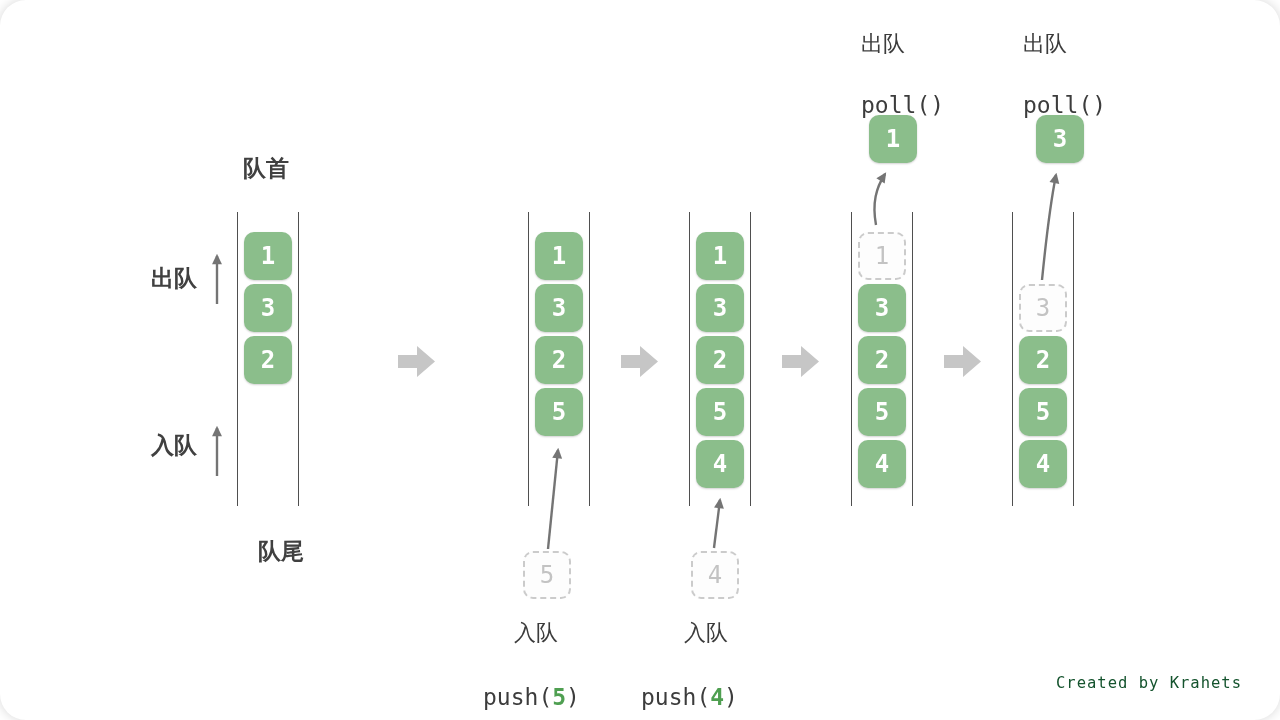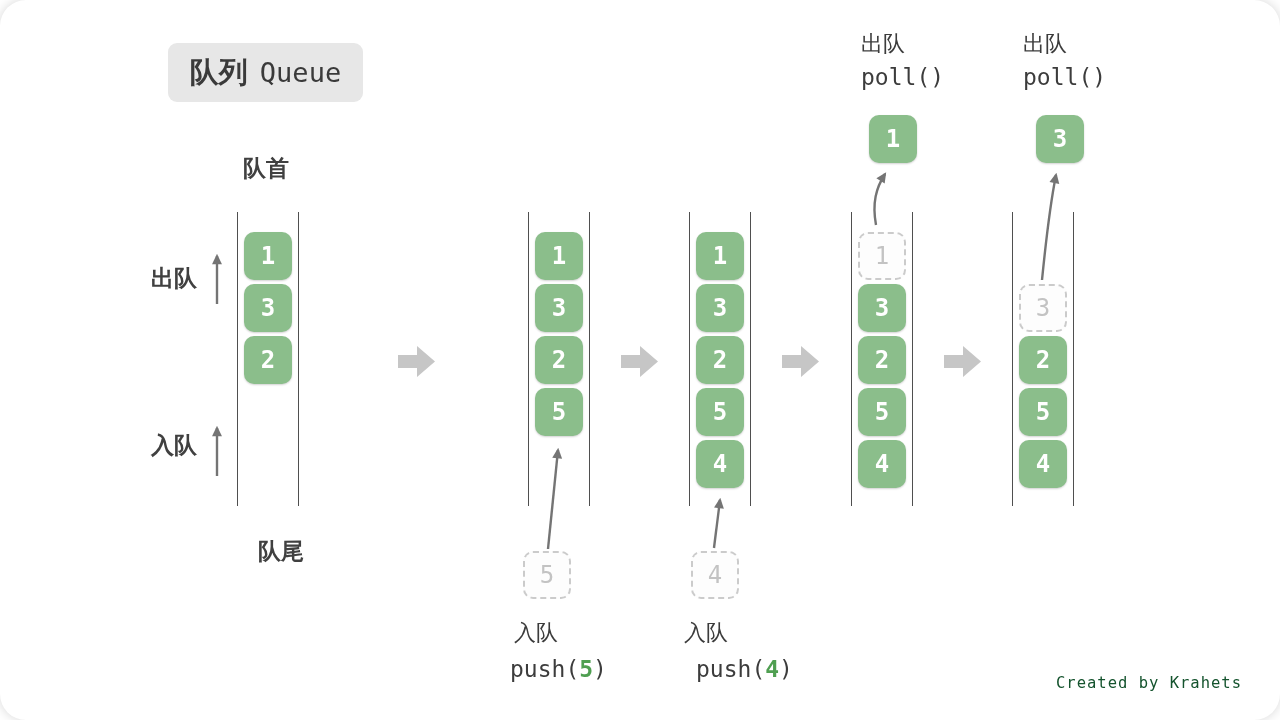--- a/index.html
+++ b/index.html
@@ -28,21 +28,21 @@
     white-space:nowrap; line-height:1;
   }
   
   .op-zh {
     position:absolute; color:#3c3c3c; font-size:22px; font-weight:500;
     white-space:nowrap; line-height:1;
   }
   .op-code {
     position:absolute; color:#3c3c3c; font-size:23px;
     font-family:"DejaVu Sans Mono","Liberation Mono",monospace;
-    white-space:nowrap; line-height:1;
+    white-space:nowrap; line-height:1;margin-top:28px;
   }
   .op-code .arg { color:#4f9f51; font-weight:700; }
 
   
   .column {
     position:absolute; top:212px; width:62px; height:294px;
     border-left:1.5px solid #4f4f4f; border-right:1.5px solid #4f4f4f;
   }
 
   
@@ -85,24 +85,20 @@
     position:absolute; right:38px; top:674px;
     font-family:"DejaVu Sans Mono","Liberation Mono",monospace;
     font-size:15.5px; letter-spacing:1px; color:#14532d;
   }
 </style>
 </head>
 <body>
 
 <div class="canvas">
 
-  <div class="badge">
-    <span class="zh">队列</span>
-    <span class="en">Queue</span>
-  </div>
 
   <div class="side-zh" style="left:243px;top:157px">队首</div>
   <div class="side-zh" style="left:258px;top:540px">队尾</div>
   <div class="side-zh" style="left:151px;top:267px">出队</div>
   <div class="side-zh" style="left:151px;top:434px">入队</div>
 
   <div class="column" style="left:237px">
     <div class="box r0">1</div>
     <div class="box r1">3</div>
     <div class="box r2">2</div>
@@ -141,25 +137,25 @@
   <div class="op-zh" style="left:861px;top:33px">出队</div>
   <div class="op-code" style="left:861px;top:66px">poll()</div>
   <div class="result-box" style="left:869px;top:115px">1</div>
 
   <div class="op-zh" style="left:1023px;top:33px">出队</div>
   <div class="op-code" style="left:1023px;top:66px">poll()</div>
   <div class="result-box" style="left:1036px;top:115px">3</div>
 
   <div class="ghost-box" style="left:523px;top:551px">5</div>
   <div class="op-zh" style="left:514px;top:622px">入队</div>
-  <div class="op-code" style="left:510px;top:658px"><span>push(</span><span class="arg">5</span><span>)</span></div>
+  <div class="op-code" style="left:483px;top:658px"><span>push(</span><span class="arg">5</span><span>)</span></div>
 
   <div class="ghost-box" style="left:691px;top:551px">4</div>
   <div class="op-zh" style="left:684px;top:622px">入队</div>
-  <div class="op-code" style="left:696px;top:658px"><span>push(</span><span class="arg">4</span><span>)</span></div>
+  <div class="op-code" style="left:641px;top:658px"><span>push(</span><span class="arg">4</span><span>)</span></div>
 
   <svg class="block-arrow" style="left:398px;top:344px" width="38" height="36" viewBox="0 0 38 36">
       <polygon points="0,11 19,11 19,2 37,17.5 19,33 19,24 0,24" fill="#c6c6c6"></polygon>
     </svg>
   <svg class="block-arrow" style="left:621px;top:344px" width="38" height="36" viewBox="0 0 38 36">
       <polygon points="0,11 19,11 19,2 37,17.5 19,33 19,24 0,24" fill="#c6c6c6"></polygon>
     </svg>
   <svg class="block-arrow" style="left:782px;top:344px" width="38" height="36" viewBox="0 0 38 36">
       <polygon points="0,11 19,11 19,2 37,17.5 19,33 19,24 0,24" fill="#c6c6c6"></polygon>
     </svg>

